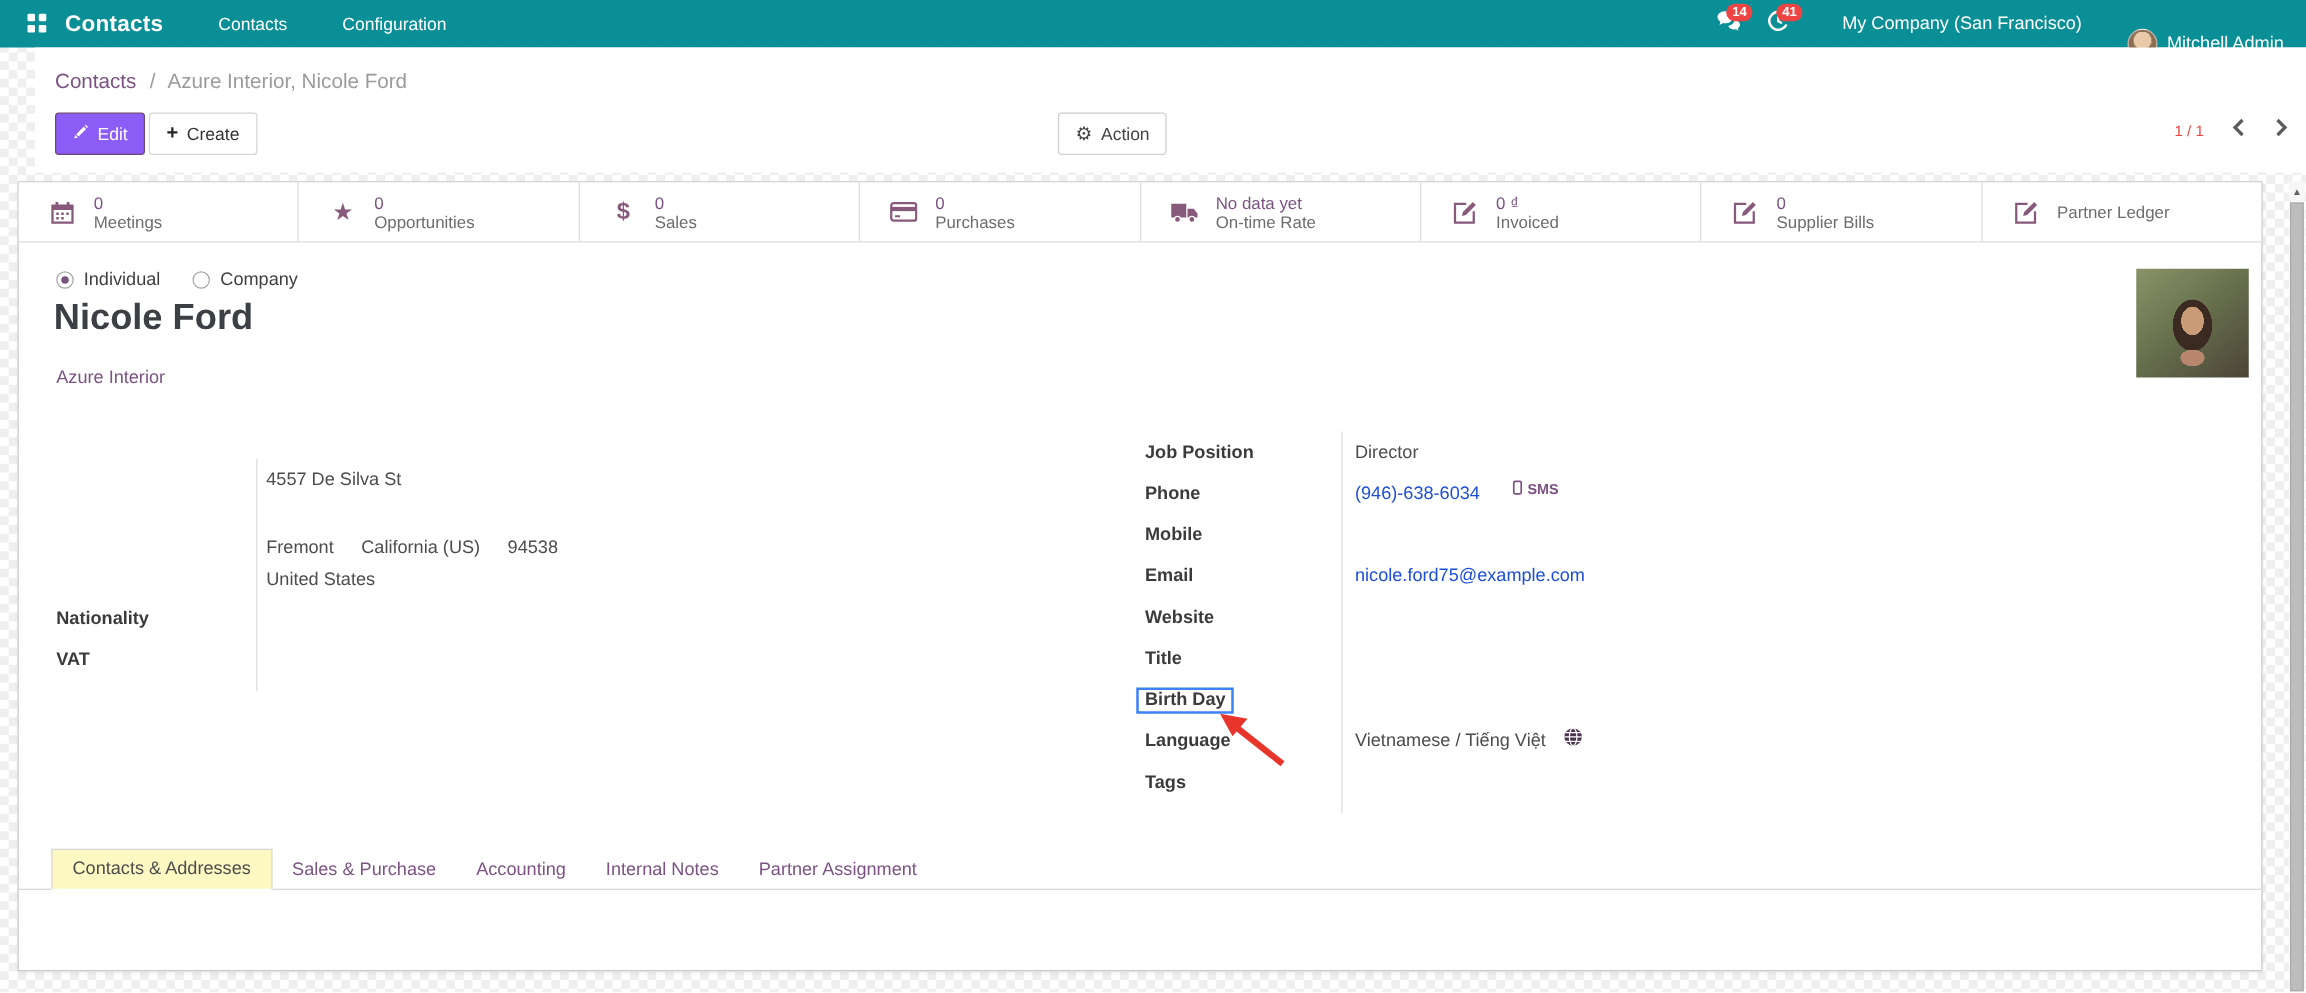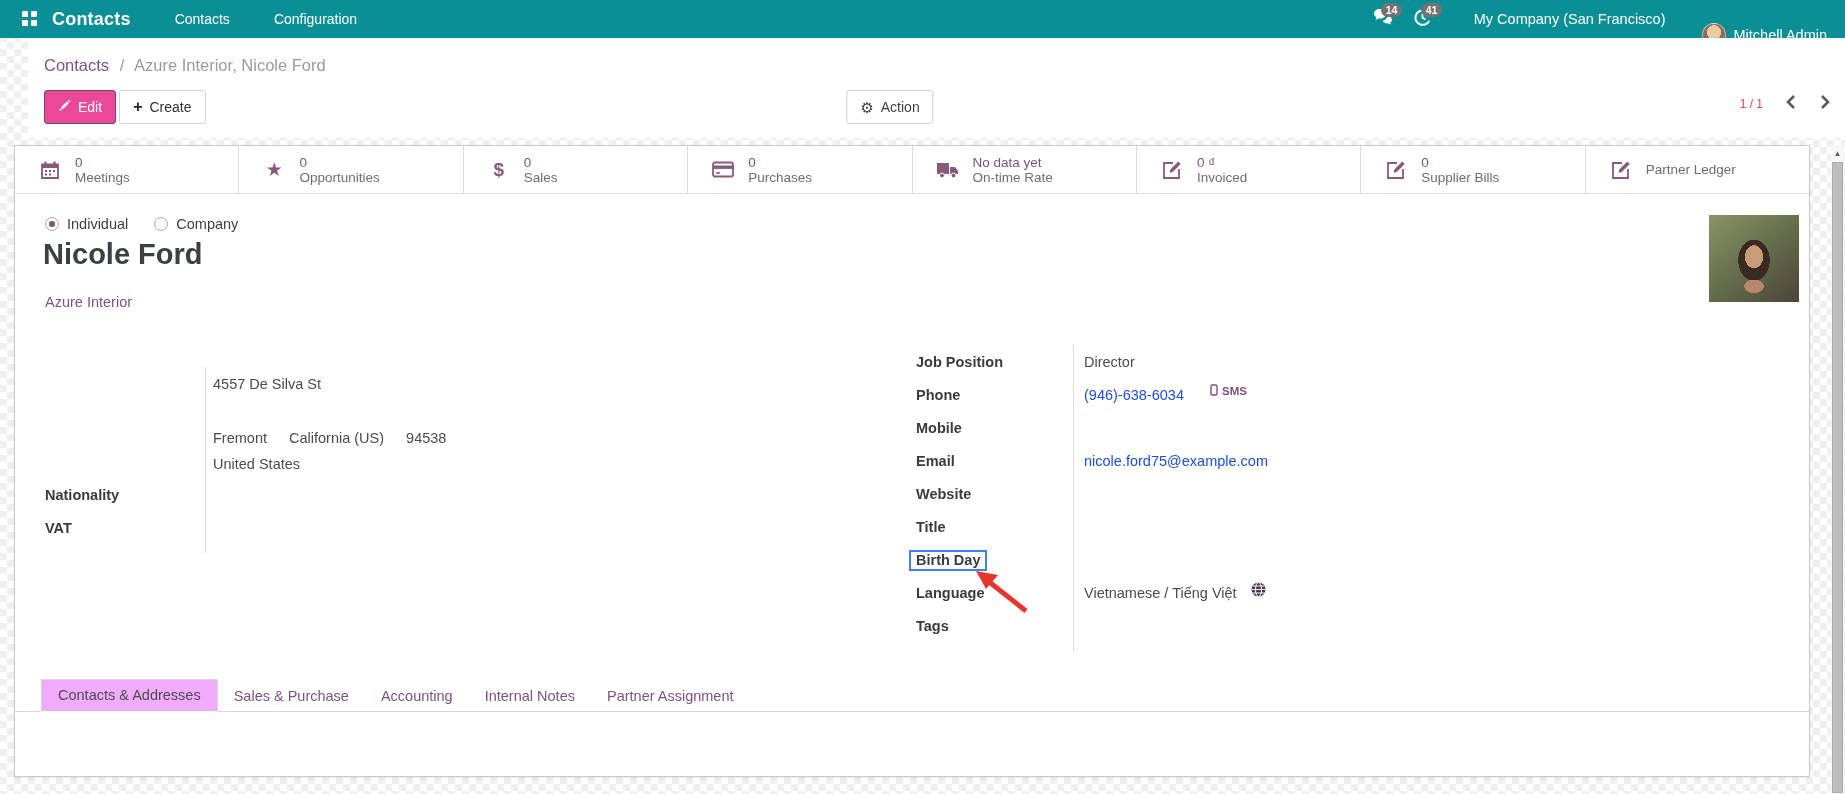--- a/index.html
+++ b/index.html
@@ -18,39 +18,39 @@
     position:absolute; left:0; top:0; width:1845px; height:38px;
     background:#0a8f96; color:#fff; display:flex; align-items:center;
   }
   .apps-grid { width:16px; height:16px; margin-left:22px; display:grid;
     grid-template-columns:6px 6px; grid-template-rows:6px 6px; gap:3px; cursor:pointer; }
   .apps-grid span { background:#fff; border-radius:1px; }
   .nav-app-name { font-size:18px; font-weight:700; margin-left:14px; letter-spacing:.2px; }
   .nav-menu { font-size:14px; margin-left:44px; cursor:pointer; }
   .nav-right { margin-left:auto; display:flex; align-items:center; gap:10px; padding-right:18px; }
   .nav-iconwrap { position:relative; width:30px; height:26px; display:flex; align-items:center; justify-content:center; cursor:pointer; }
-  .nav-badge { position:absolute; top:-3px; left:13px; background:#737373; color:#fff;
+  .nav-badge { position:absolute; top:-3px; left:13px; background:#ef4444; color:#fff;
     font-size:10.5px; line-height:14px; padding:0 5px; border-radius:9px; font-weight:700; }
   .nav-company { font-size:14.5px; margin-left:26px; cursor:pointer; }
   .nav-user { display:flex; align-items:center; gap:8px; margin-left:26px; cursor:pointer;margin-top:32px; }
   .nav-avatar { width:24px; height:24px; border-radius:50%;
     background:radial-gradient(circle at 50% 38%, #e9c9a8 0 40%, #8b6f55 41% 70%, #d7d2c8 71%);
     border:1px solid rgba(255,255,255,.5); }
   .nav-username { font-size:14.5px; }
 
   
   .control-panel { position:absolute; left:0; top:38px; width:1845px; height:100px; background:#fff;margin-left:28px; }
   .breadcrumb { position:absolute; left:16px; top:18px; font-size:16.5px; }
   .breadcrumb .root { color:#7c5283; cursor:pointer; }
   .breadcrumb .sep { color:#9b9b9b; margin:0 6px; }
   .breadcrumb .current { color:#9b9b9b; }
   .cp-buttons { position:absolute; left:16px; top:52px; display:flex; gap:3px; }
   .btn { font-size:14px; line-height:20px; padding:6px 13px; border-radius:3px; cursor:pointer;
     display:inline-flex; align-items:center; gap:7px; border:1px solid transparent; }
-  .btn-edit { background:#ec4899; color:#fff; border-color:#6d4875; }
+  .btn-edit { background:#8b5cf6; color:#fff; border-color:#6d4875; }
   .btn-create { background:#fff; color:#333; border-color:#d5d5d5; }
   .btn-action { background:#fff; color:#444; border-color:#cfcfcf;
     position:absolute; left:862px; top:52px; transform:translateX(-50%); }
   .gear-glyph { font-size:15px; line-height:15px; color:#444; }
   .plus-glyph { font-size:16px; font-weight:700; line-height:14px; color:#222; }
   .pager { position:absolute; right:42px; top:56px; display:flex; align-items:center; gap:22px; }
   .pager-count { font-size:12px; color:#ef4444; }
   .pager-chev { cursor:pointer; display:flex; }
 
   
@@ -101,21 +101,21 @@
   .sms-chip { display:inline-flex; align-items:center; gap:4px; margin-left:26px;
     color:#7c5283; font-size:11.5px; font-weight:700; cursor:pointer; }
   .highlight-box { display:inline-block; border:2px solid #3b82f6; padding:0 5px 1px 5px; margin:-2px 0 0 -7px; }
   .red-arrow { position:absolute; left:58px; top:20px; pointer-events:none; }
   .globe-wrap { margin-left:14px; display:inline-flex; vertical-align:-2px; }
 
   
   .tabbar { position:absolute; left:0; top:532px; width:100%; height:34px;
     border-bottom:1px solid #d8d8d8; display:flex; align-items:flex-end; padding-left:26px; }
   .tab { font-size:14.5px; padding:7px 16px 8px 16px; cursor:pointer; color:#7c5283; margin-bottom:-1px; }
-  .tab.active { color:#4c4c4c; background:#f0abfc; border:1px solid #d8d8d8; border-bottom:1px solid #fff; }
+  .tab.active { color:#4c4c4c; background:#fef9c3; border:1px solid #d8d8d8; border-bottom:1px solid #fff; }
 
   
   .scrollbar { position:absolute; left:1831px; top:145px; width:13px; height:649px; background:#f7f7f7; }
   .scroll-up { height:16px; display:flex; align-items:center; justify-content:center;
     font-size:8px; color:#606060; cursor:pointer; }
   .scroll-thumb { position:absolute; left:1px; top:17px; width:11px; height:631px;
     background:#bdbdbd; border:1px solid #ababab; cursor:grab; }
 </style>
 </head>
 <body>

